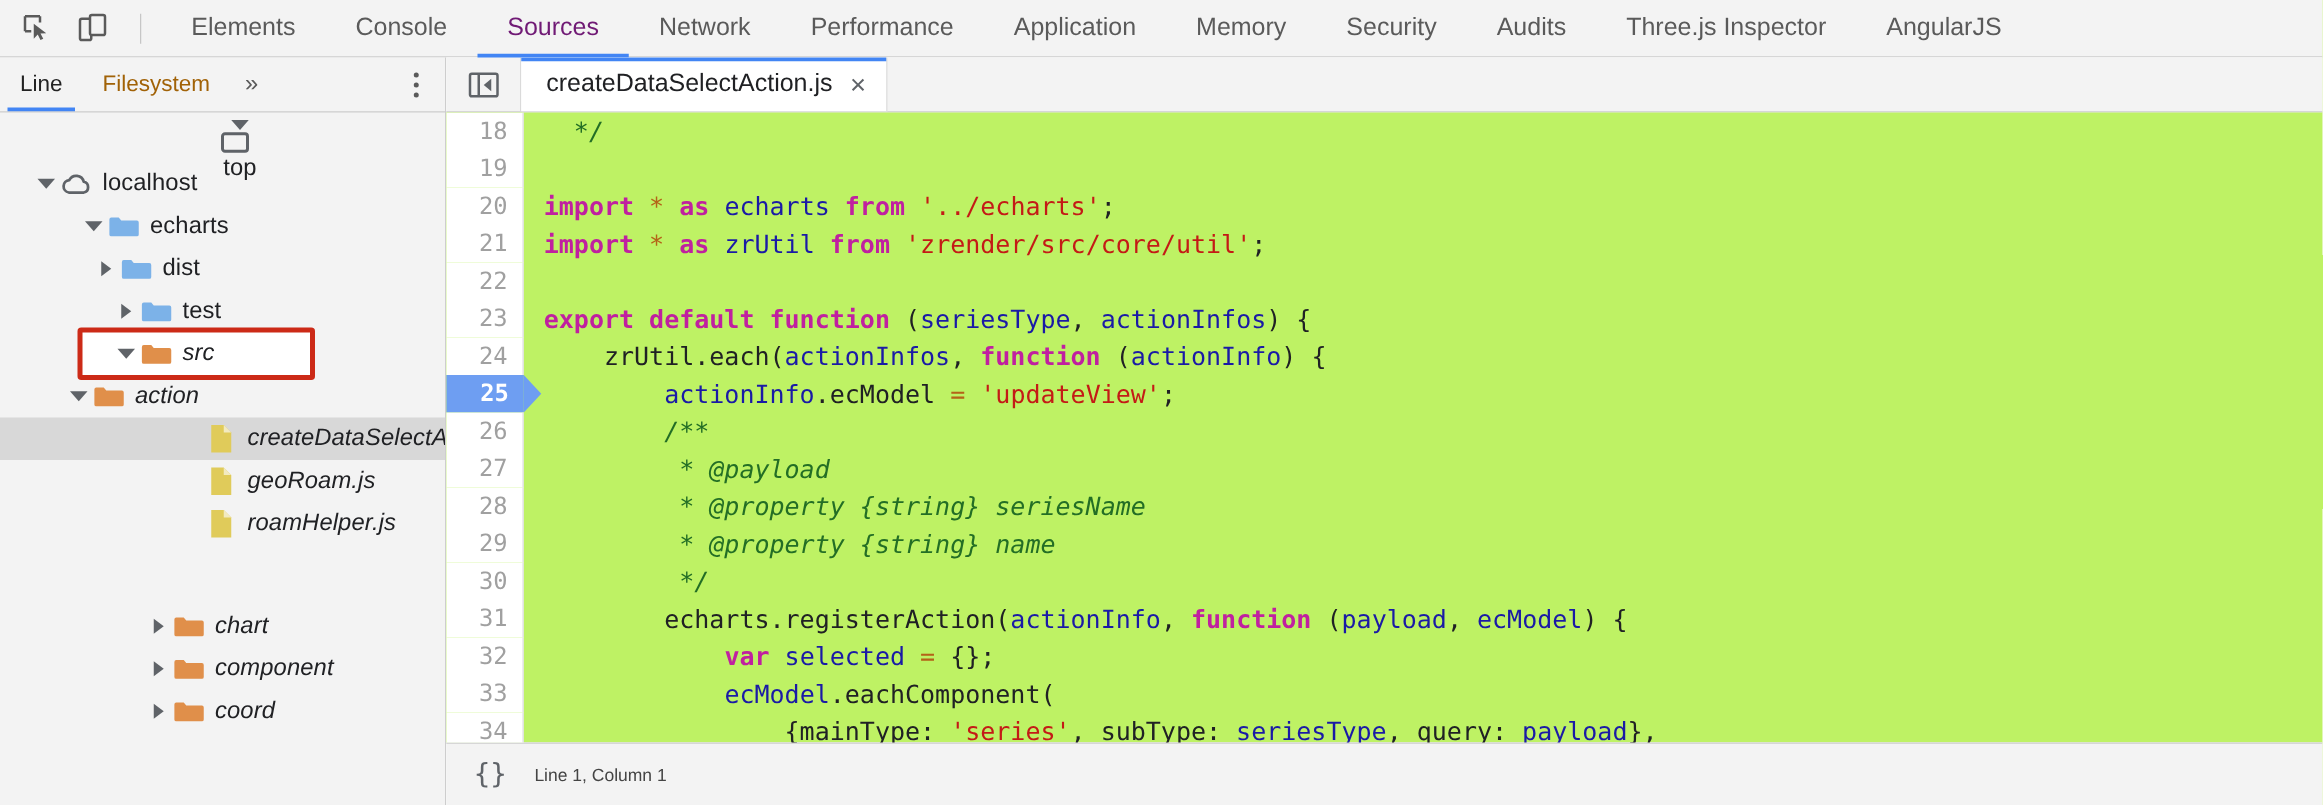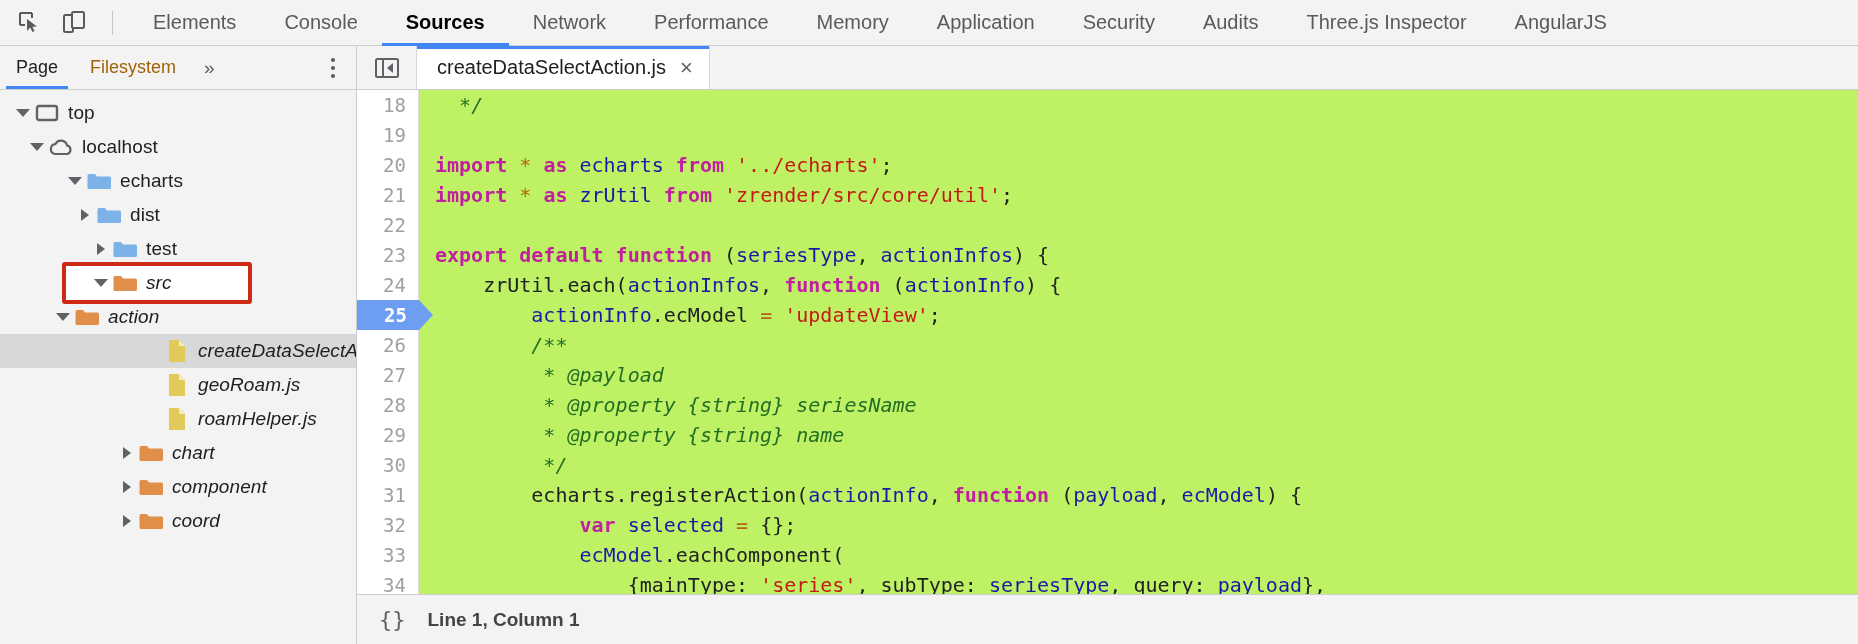--- a/index.html
+++ b/index.html
@@ -23,21 +23,21 @@
     display:flex; align-items:center; justify-content:center;
     cursor: pointer;
   }
   .tb-sep { width:1px; height:24px; background:#c6c6c6; margin:0 16px; }
   .panel-tabs { display:flex; align-items:center; height:100%; }
   .panel-tab {
     padding: 0 24px; height:100%;
     display:flex; align-items:center;
     font-size: 20px; color:#5a5a5a; cursor:pointer; white-space:nowrap;
   }
-  .panel-tab.active { color:#000000; font-weight:700; position:relative; }
+  .panel-tab.active { color:#701a75; font-weight:400; position:relative; }
   .panel-tab.active::after {
     content:""; position:absolute; left:0; right:0; bottom:-1px; height:3px; background:#4285f4;
   }
 
   
   .body { flex:1; display:flex; min-height:0; }
 
   
   .sidebar {
     width: 357px; min-width:357px; background:#f3f3f3;
@@ -127,21 +127,21 @@
   .s  { color:#c41a16; }          
   .c  { color:#236e25; font-style:italic; }  
   .op { color:#b46318; }          
   .pn { color:#202124; }
 
   .statusbar {
     height:50px; min-height:50px; background:#f3f3f3; border-top:1px solid #cdcdcd;
     display:flex; align-items:center; padding-left:22px; gap:22px;
   }
   .sb-braces { font-family:"DejaVu Sans Mono", monospace; font-size:22px; color:#5f6368; cursor:pointer; }
-  .sb-pos { font-size:19px; color:#444;font-weight:bold; }
+  .sb-pos { font-size:14px; color:#444; }
 </style>
 </head>
 <body>
 
 <div id="app">
 
   <div class="toolbar">
     <div class="tb-icon">
       <svg width="26" height="26" viewBox="0 0 26 26">
         <path d="M3 3 h12 M3 3 v12 M3 15 h5 M15 3 v5" stroke="#5a5a5a" stroke-width="2" fill="none"></path>
@@ -165,24 +165,24 @@
         <div class="panel-tab active">
           <span>Sources</span>
         </div>
         <div class="panel-tab">
           <span>Network</span>
         </div>
         <div class="panel-tab">
           <span>Performance</span>
         </div>
         <div class="panel-tab">
+          <span>Application</span>
+        </div>
+        <div class="panel-tab">
           <span>Memory</span>
-        </div>
-        <div class="panel-tab">
-          <span>Application</span>
         </div>
         <div class="panel-tab">
           <span>Security</span>
         </div>
         <div class="panel-tab">
           <span>Audits</span>
         </div>
         <div class="panel-tab">
           <span>Three.js Inspector</span>
         </div>
@@ -190,34 +190,34 @@
           <span>AngularJS</span>
         </div>
       </div>
   </div>
 
   <div class="body">
 
     <div class="sidebar">
       <div class="nav-row">
         <div class="nav-tab active">
-          <span>Page</span>
+          <span>Line</span>
         </div>
         <div class="nav-tab">
           <span>Filesystem</span>
         </div>
         <div class="nav-more">»</div>
         <div class="nav-kebab">
           <span></span>
             <span></span>
             <span></span>
         </div>
       </div>
       <div class="tree" id="file-tree">
-          <div class="tree-row" style="padding-left: 12px;">
+          <div class="tree-row" style="padding-left: 28px; flex-direction: column;">
             <span class="tw">
               <span class="caret-down"></span>
             </span>
             <span class="ico">
               <svg width="24" height="20" viewBox="0 0 24 20">
                 <rect x="2" y="3" width="20" height="14" rx="2" stroke="#5f6368" stroke-width="2.4" fill="none"></rect>
               </svg>
             </span>
             <span class="lbl">top</span>
           </div>
@@ -311,21 +311,21 @@
           <div class="tree-row" style="padding-left: 142px;">
             <span class="tw empty"></span>
             <span class="ico">
               <svg width="22" height="26" viewBox="0 0 22 26">
                 <path d="M3 2 h10 l6 6 v16 h-16 Z" fill="#e0cb5a"></path>
                 <path d="M13 2 v6 h6 Z" fill="#f2eac0"></path>
               </svg>
             </span>
             <span class="lbl italic">roamHelper.js</span>
           </div>
-          <div class="tree-row" style="padding-left: 116px;">
+          <div class="tree-row" style="padding-left: 116px; margin-top: 48px;">
             <span class="tw">
               <span class="caret-right"></span>
             </span>
             <span class="ico">
               <svg width="26" height="20" viewBox="0 0 26 20">
                 <path d="M1.5 4.5 a1.5 1.5 0 0 1 1.5-1.5 h6 l2 2.4 h12.5 a1.5 1.5 0 0 1 1.5 1.5 v9.6 a1.5 1.5 0 0 1 -1.5 1.5 h-20.5 a1.5 1.5 0 0 1 -1.5 -1.5 Z" fill="#e08f4a"></path>
               </svg>
             </span>
             <span class="lbl italic">chart</span>
           </div>

